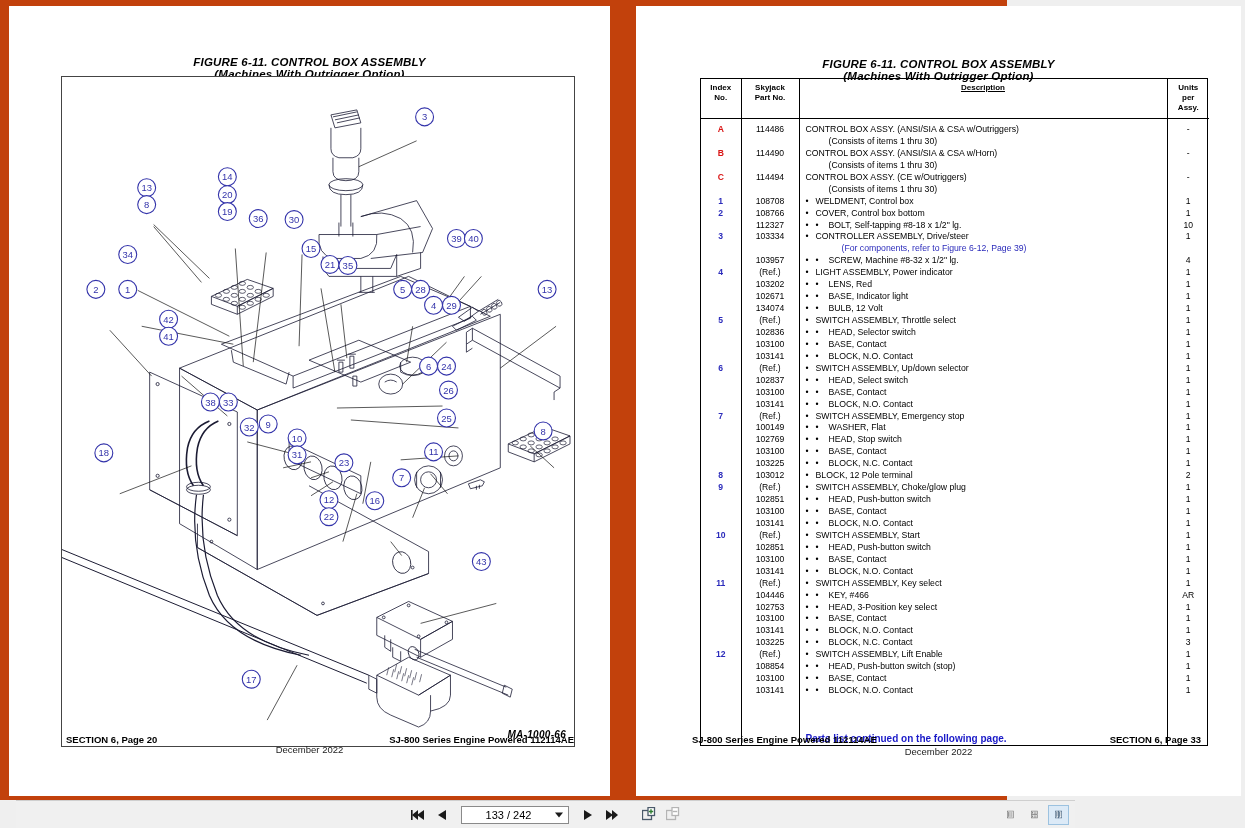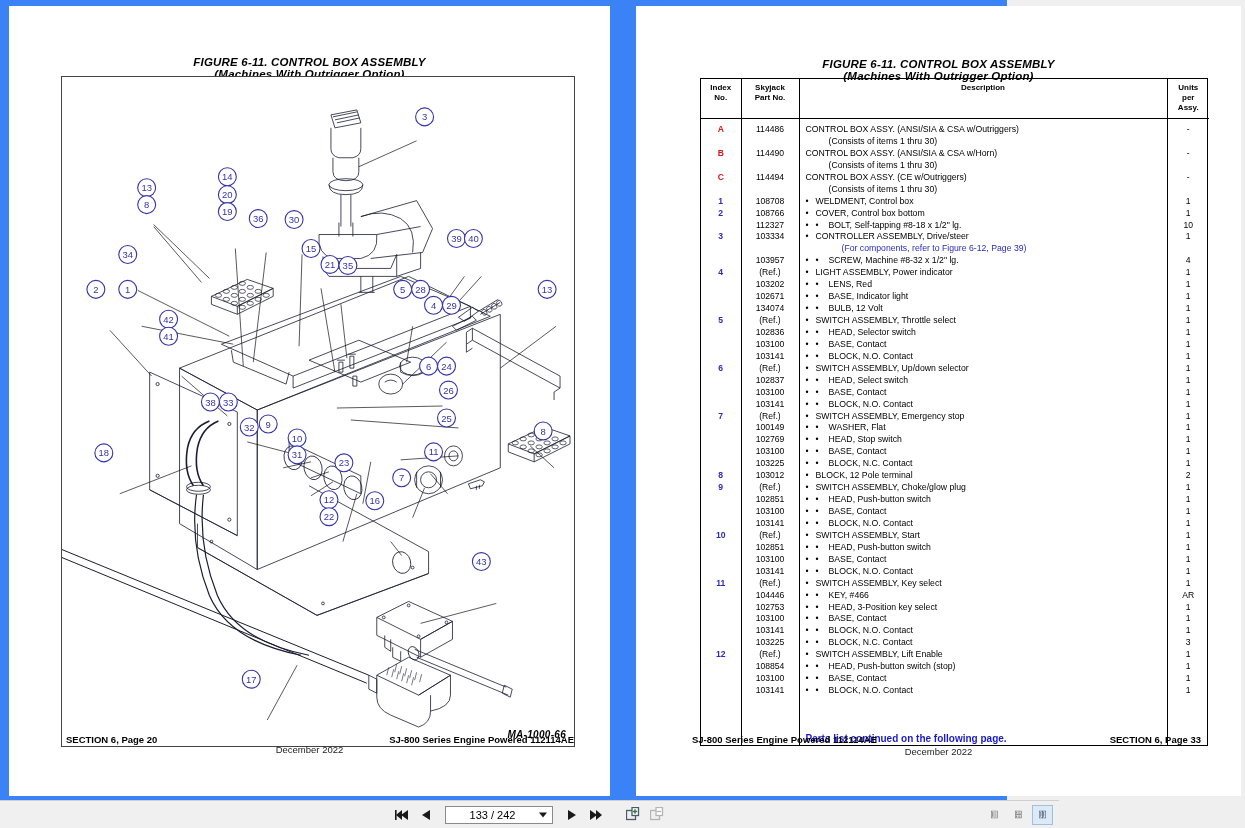--- a/index.html
+++ b/index.html
@@ -6,21 +6,21 @@
   html, body {
     margin: 0; padding: 0;
     width: 1245px; height: 828px;
     overflow: hidden;
     background: #efefef;
     font-family: "Liberation Sans", sans-serif;
   }
   #viewer {
     position: absolute; left: 0; top: 0;
     width: 1007px; height: 800px;
-    background: #3b82f6;
+    background: #c2410c;
     padding: 6px 0 0 0;
   }
   #pages {
     position: absolute; left: 0; top: 6px;
     width: 1245px; height: 790px;
     display: flex;
     gap: 0;
   }
   .page {
     position: relative;
@@ -94,21 +94,21 @@
   table.parts thead th {
     border-bottom: 1px solid #000;
     border-right: 1px solid #000;
     font-size: 8px;
     font-weight: bold;
     padding: 4px 2px 5px;
     vertical-align: top;
     line-height: 1.25;
   }
   table.parts thead th:last-child { border-right: none; }
-  table.parts thead th.h-desc { vertical-align: top; padding-top: 4px; }
+  table.parts thead th.h-desc { vertical-align: top; padding-top: 4px; text-decoration: underline; }
 
   table.parts td {
     border-right: 1px solid #000;
     padding: 0;
     vertical-align: top;
   }
   table.parts td:last-child { border-right: none; }
 
   .colbody { padding: 5px 0 0 0; }
   .row {
@@ -124,21 +124,21 @@
   .desc  { padding-left: 6px; font-size: 8.7px; }
   .desc .b1 { display:inline-block; width: 10px; }
   .desc .b2 { display:inline-block; width: 13px; }
   .desc .ind2 { padding-left: 23px; }
   .desc .ind3 { padding-left: 36px; }
   .desc.blue  { color: #2b2bbb; }
   .desc.note  { color: #1a1ac8; font-weight: bold; font-size: 10px; padding-left: 6px; }
 
   
   #toolbar {
-    position: absolute; left: 0; bottom: 0;
+    position: absolute; left: 16px; bottom: 0;
     width: 1059px; height: 28px;
     background: #f0f0f0;
     border-top: 1px solid #cfcfcf;
     display: flex; align-items: center; justify-content: center;
   }
   .tb-center { display: flex; align-items: center; gap: 6px; }
   .tb-btn {
     width: 18px; height: 18px;
     display: flex; align-items: center; justify-content: center;
     background: transparent; border: none; cursor: pointer;

